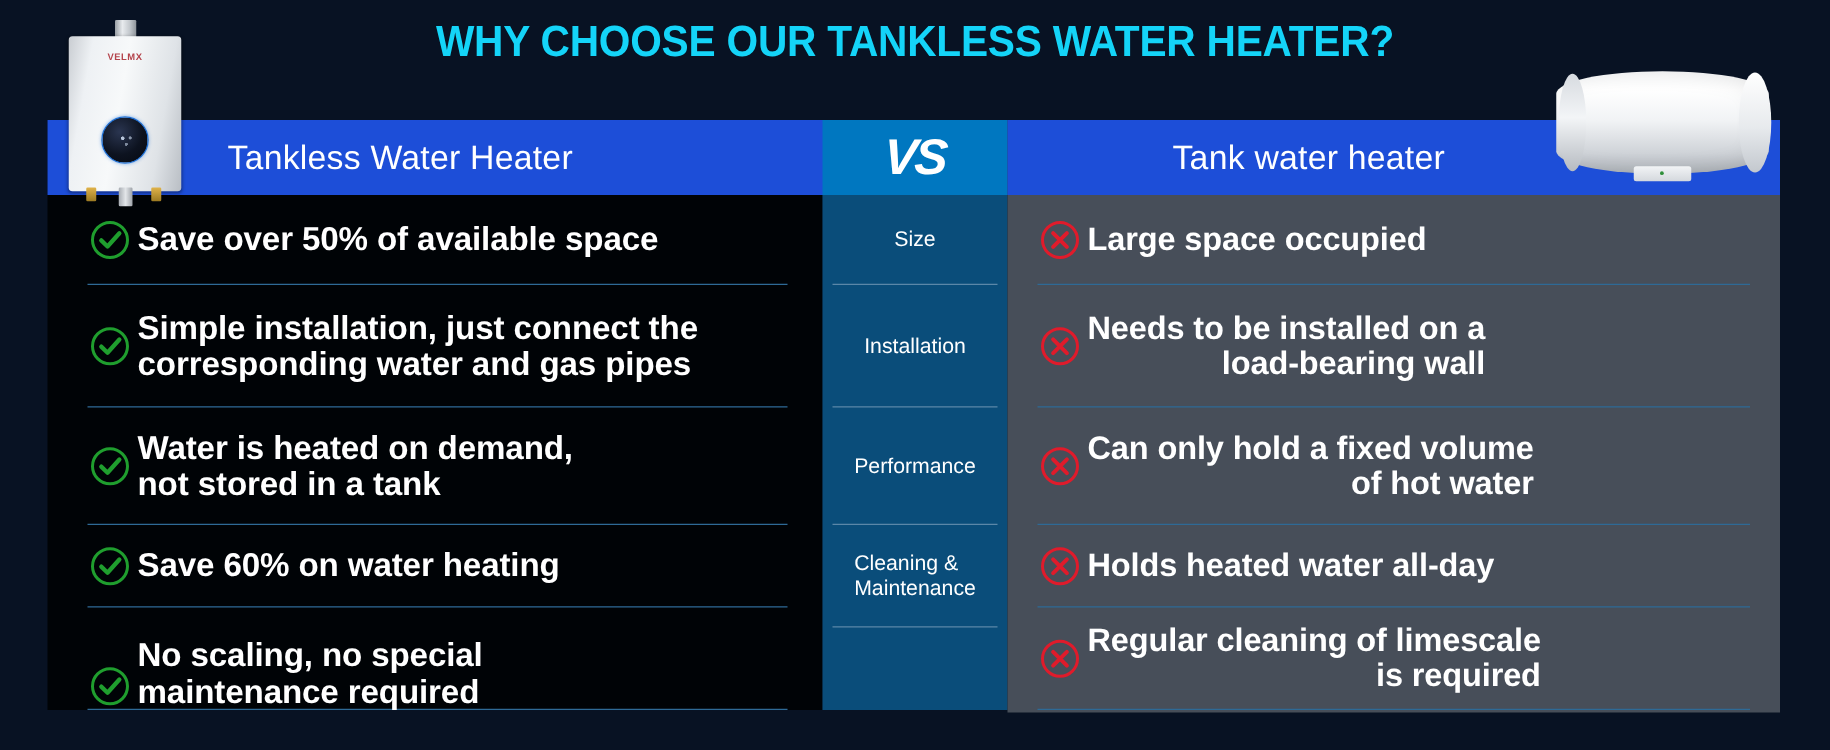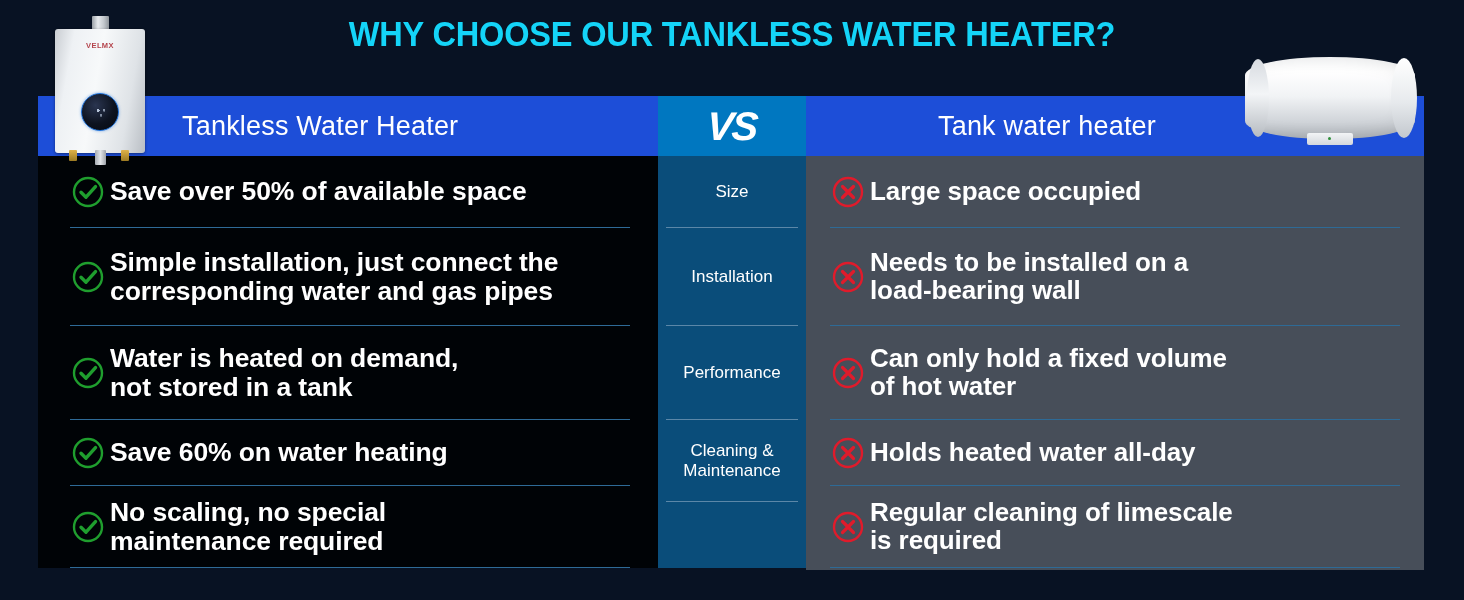--- a/index.html
+++ b/index.html
@@ -99,53 +99,52 @@
   .row {
     display: flex;
     align-items: center;
     border-bottom: 1px solid #2E6A96;
     box-sizing: border-box;
   }
   .rows-left  .row.r0 { height: 72px; }
   .rows-left  .row.r1 { height: 98px; }
   .rows-left  .row.r2 { height: 94px; }
   .rows-left  .row.r3 { height: 66px; }
-  .rows-left  .row.r4 { height: 82px; }
+  .rows-left  .row.r4 { height: 82px; align-items: flex-end; }
   .rows-right .row.r0 { height: 72px; }
   .rows-right .row.r1 { height: 98px; }
   .rows-right .row.r2 { height: 94px; }
   .rows-right .row.r3 { height: 66px; }
   .rows-right .row.r4 { height: 82px; }
 
   .row-icon {
     flex: 0 0 auto;
     width: 36px; height: 36px;
     margin-right: 4px;
   }
   .row-text {
     color: #FFFFFF;
     font-size: 26.5px;
     line-height: 1.07;
     letter-spacing: -0.1px;
   }
-  .rows-right .row-text { font-size: 26px; }
+  .rows-right .row-text { font-size: 26px; text-align: right; }
 
   
   .center-rows {
     position: absolute;
     left: 658px; top: 156px;
     width: 148px;
     padding: 0 8px;
   }
   .center-row {
     display: flex;
     align-items: center;
     justify-content: center;
     border-bottom: 1px solid #5B87A8;
-    text-align: center;
     color: #FFFFFF;
     font-size: 17px;
     line-height: 1.12;
   }
   .center-row.r0 { height: 72px; }
   .center-row.r1 { height: 98px; }
   .center-row.r2 { height: 94px; }
   .center-row.r3 { height: 66px; }
   .center-row.r4 { height: 82px; }
 

